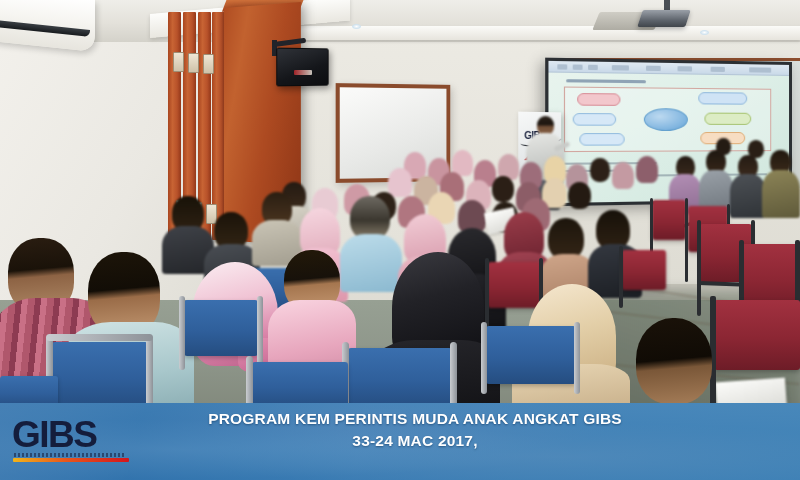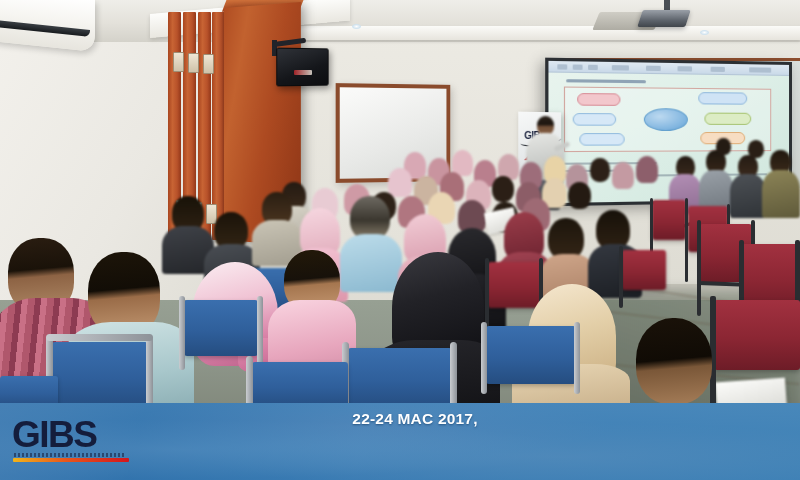--- a/index.html
+++ b/index.html
@@ -528,21 +528,22 @@
     <div class="chair-blue" style="left:252px;top:362px;width:96px;height:46px;"></div>
     <div class="chair-frame-steel" style="left:246px;top:356px;width:7px;height:54px;border-radius:4px;"></div>
 
     <div class="chair-blue" style="left:0px;top:376px;width:58px;height:32px;"></div>
   </div>
 
   <div class="layer" id="caption">
     <div id="caption-photo"></div>
     <div id="caption-tint"></div>
     <div id="caption-text">
-      <div>22-24 MAC 2017,</div>
+      <div>PROGRAM KEM PERINTIS MUDA ANAK ANGKAT GIBS</div>
+      <div>33-24 MAC 2017,</div>
     </div>
   </div>
 
   <div class="layer" id="logo">
     <div id="logo-text">GIBS</div>
     <div id="logo-tagline"></div>
     <div id="logo-rule"></div>
   </div>
 
 </div>

